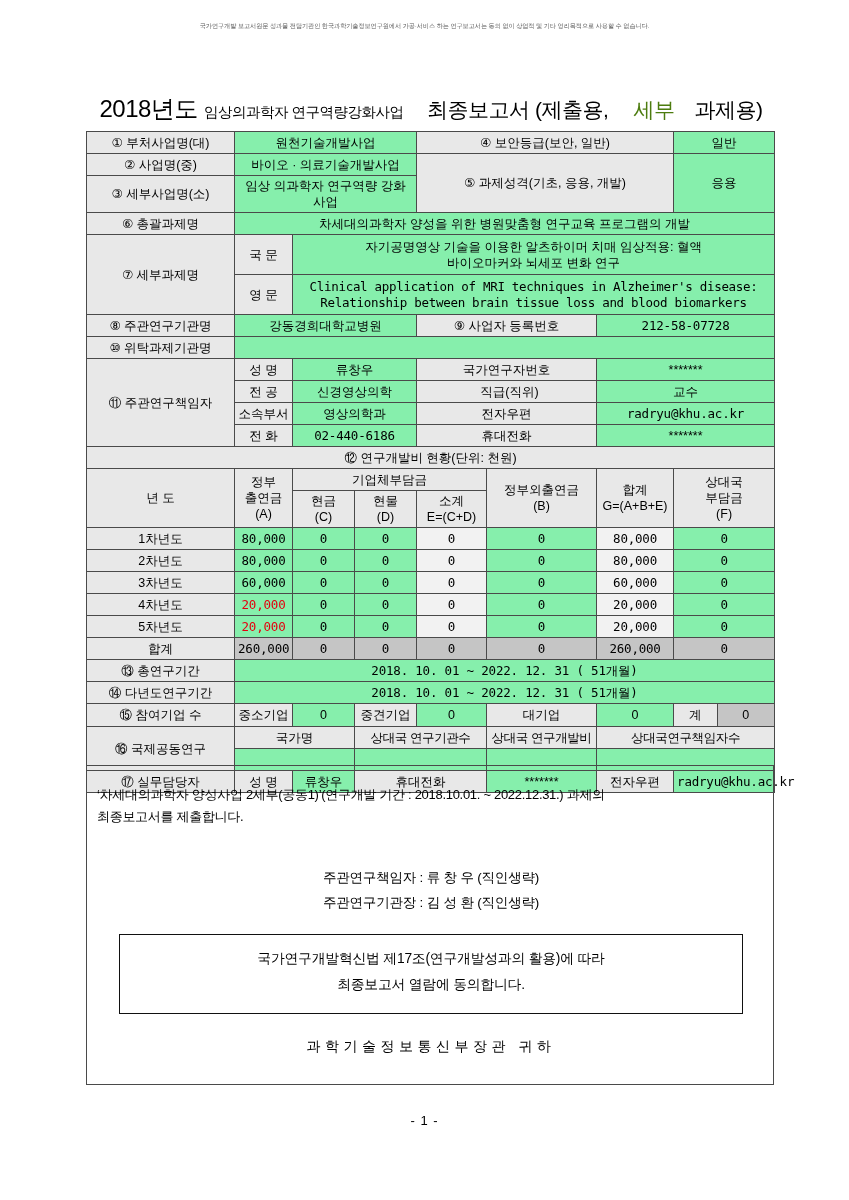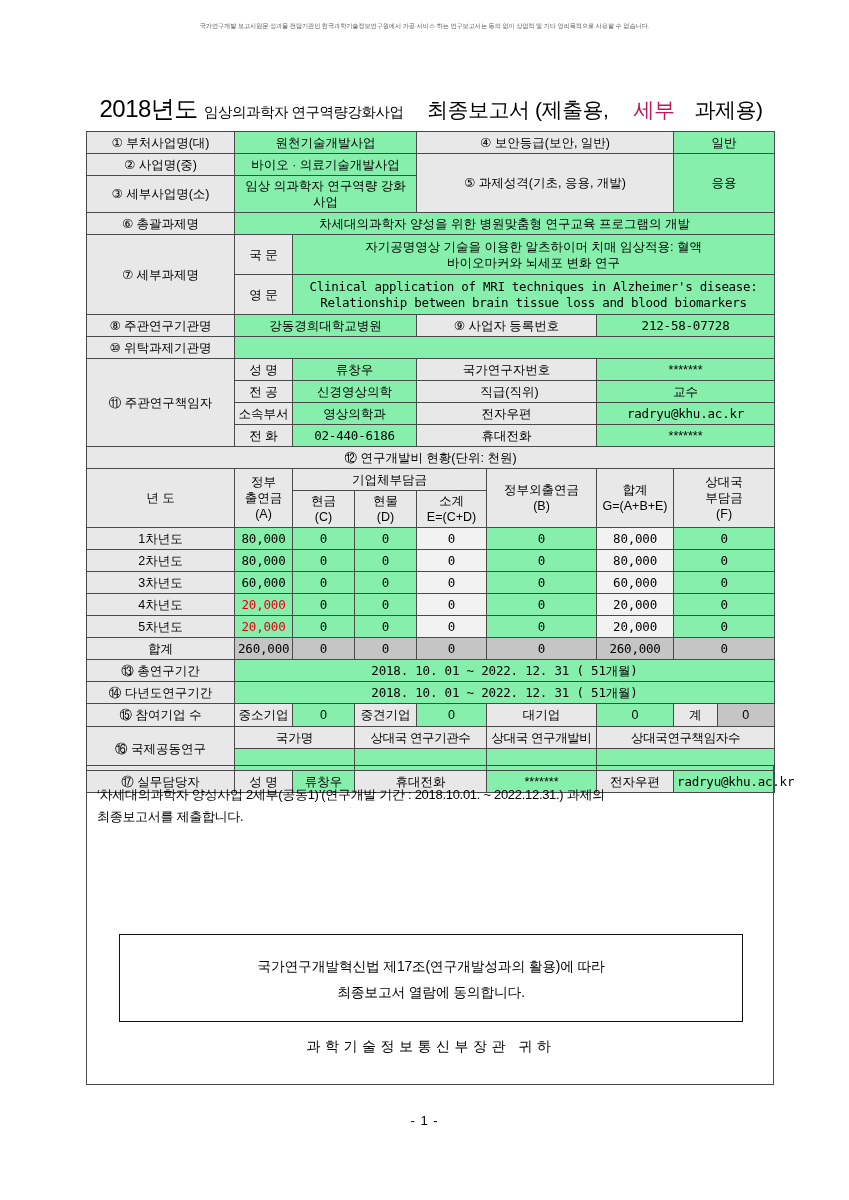--- a/index.html
+++ b/index.html
@@ -47,21 +47,21 @@
   .t-prog {
     font-size: 14.5px;
     letter-spacing: -0.5px;
   }
   .t-main {
     font-size: 21px;
     letter-spacing: -0.5px;
     margin-left: 20px;
   }
   .t-red {
-    color: #be185d;
+    color: #4d7c0f;
   }
 
   table.main {
     position: absolute;
     left: 86px;
     top: 131px;
     width: 688px;
     border-collapse: collapse;
     table-layout: fixed;
   }
@@ -153,21 +153,21 @@
     line-height: 1.85;
     letter-spacing: -0.2px;
   }
   .consent {
     position: absolute;
     top: 168px;
     left: 32px;
     width: 624px;
     border: 1.6px solid #111;
     box-sizing: border-box;
-    padding: 19px 0 16px;
+    padding: 11px 0 16px;
     text-align: center;
     font-size: 13.8px;
     line-height: 1.85;
     letter-spacing: -0.2px;
   }
   .ministry {
     position: absolute;
     top: 272px;
     left: 0;
     width: 688px;
@@ -449,20 +449,24 @@
 
     </tbody>
   </table>
 
   <div class="frame">
     <div class="stmt">
       <div>‘차세대의과학자 양성사업 2세부(공동1)’(연구개발 기간 : 2018.10.01. ~ 2022.12.31.) 과제의</div>
       <div>최종보고서를 제출합니다.</div>
     </div>
 
+    <div class="sig">
+      <div>주관연구책임자 : 류 창 우 (직인생략)</div>
+      <div>주관연구기관장 : 김 성 환 (직인생략)</div>
+    </div>
 
     <div class="consent">
       <div>국가연구개발혁신법 제17조(연구개발성과의 활용)에 따라</div>
       <div>최종보고서 열람에 동의합니다.</div>
     </div>
 
     <div class="ministry">과학기술정보통신부장관 귀하</div>
   </div>
 
   <div class="pageno">- 1 -</div>

